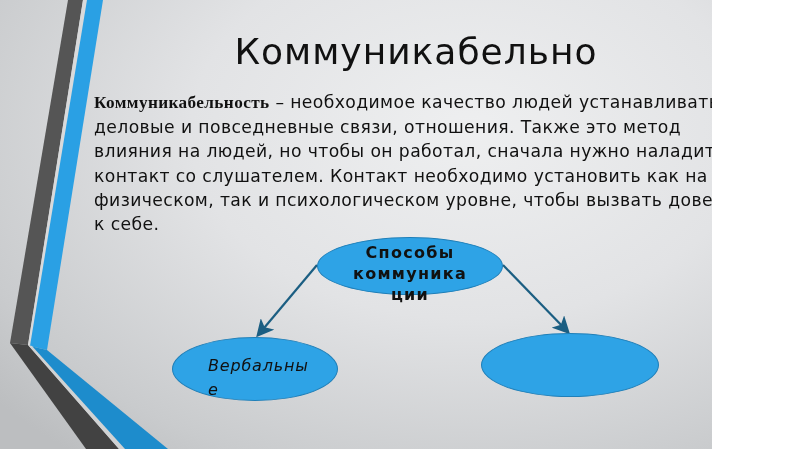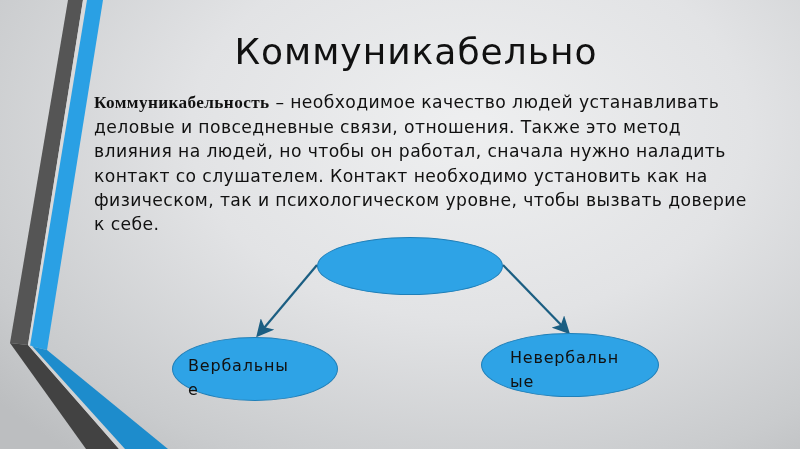--- a/index.html
+++ b/index.html
@@ -1,23 +1,24 @@
 <!DOCTYPE html>
 <html><head>
 <meta charset="utf-8">
 <style>
   html, body { margin: 0; padding: 0; }
   body {
     width: 800px; height: 449px; overflow: hidden; position: relative;
     font-family: "DejaVu Sans", sans-serif;
   }
   .slide {
-    position: absolute; left: 0; top: 0; width: 800px; height: 449px;
+    position: absolute; left: 0; top: 0; width: 692px; height: 449px;
     background: radial-gradient(ellipse 620px 420px at 470px 130px, #eeeff0 0%, #e2e3e5 45%, #c9cbcd 85%, #bcbec0 100%);
     overflow: hidden;
+    padding-left: 20px;
   }
   .deco { position: absolute; left: 0; top: 0; width: 800px; height: 449px; }
   .title {
     position: absolute; left: 206px; top: 28px; width: 420px;
     font-size: 36px; line-height: 48px; color: #111;
     text-align: center; letter-spacing: 1px; margin: 0; font-weight: normal;
   }
   .body-text {
     position: absolute; left: 94px; top: 90px; width: 660px;
     font-size: 17.2px; line-height: 24.2px; color: #111; letter-spacing: 0.4px;
@@ -28,22 +29,22 @@
     position: absolute; border-radius: 50%;
     background: #2ea3e6; border: 1px solid #1f7fb8;
     box-sizing: border-box;
   }
   .node-label { position: absolute; color: #111; letter-spacing: 0.8px; }
   .center-label {
     left: 330px; top: 242px; width: 160px; text-align: center;
     font-weight: bold; font-size: 16px; line-height: 21px; letter-spacing: 1.3px;
   }
   .left-label {
-    left: 188px; top: 354px; width: 120px;
-    font-size: 16px; line-height: 24px; word-break: break-all;
+    left: 208px; top: 354px; width: 120px;
+    font-size: 16px; line-height: 24px; word-break: break-all; font-style: italic;
   }
   .right-label {
     left: 510px; top: 346px; width: 125px;
     font-size: 16px; line-height: 24px; word-break: break-all;
   }
 </style>
 </head>
 <body>
 
 <div class="slide">
@@ -75,24 +76,25 @@
       </marker>
     </defs>
     <line x1="317" y1="265" x2="259" y2="334" stroke="#1b5e82" stroke-width="2.2" marker-end="url(#arr)"></line>
     <line x1="503" y1="265" x2="567" y2="331" stroke="#1b5e82" stroke-width="2.2" marker-end="url(#arr)"></line>
   </svg>
 
   <div class="node" style="left:317px; top:237px; width:186px; height:58px;"></div>
   <div class="node" style="left:172px; top:337px; width:166px; height:64px;"></div>
   <div class="node" style="left:481px; top:333px; width:178px; height:64px;"></div>
 
+  <div class="node-label center-label">
+    <span>Способы</span><br>
+    <span>коммуника</span><br>
+    <span>ции</span>
+  </div>
 
   <div class="node-label left-label">
     <span>Вербальны</span><br>
     <span>е</span>
   </div>
 
-  <div class="node-label right-label">
-    <span>Невербальн</span><br>
-    <span>ые</span>
-  </div>
 
 </div>
 
 </body></html>

